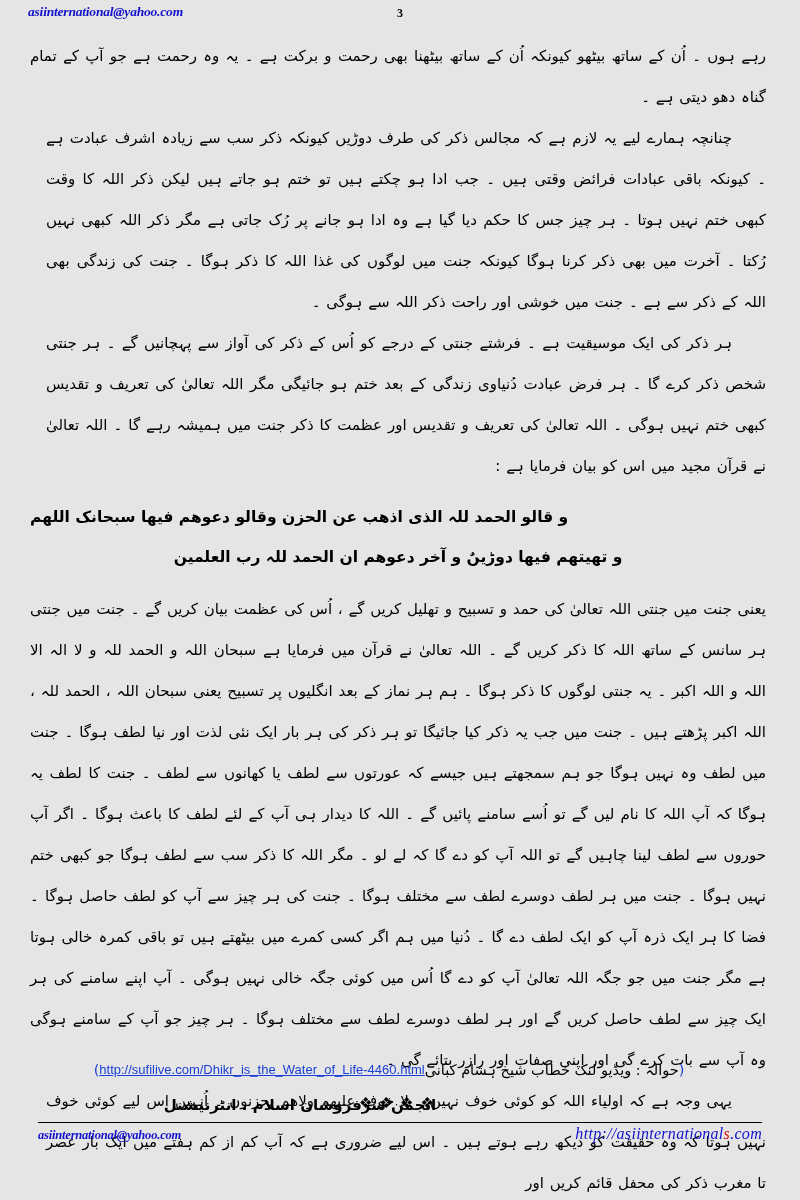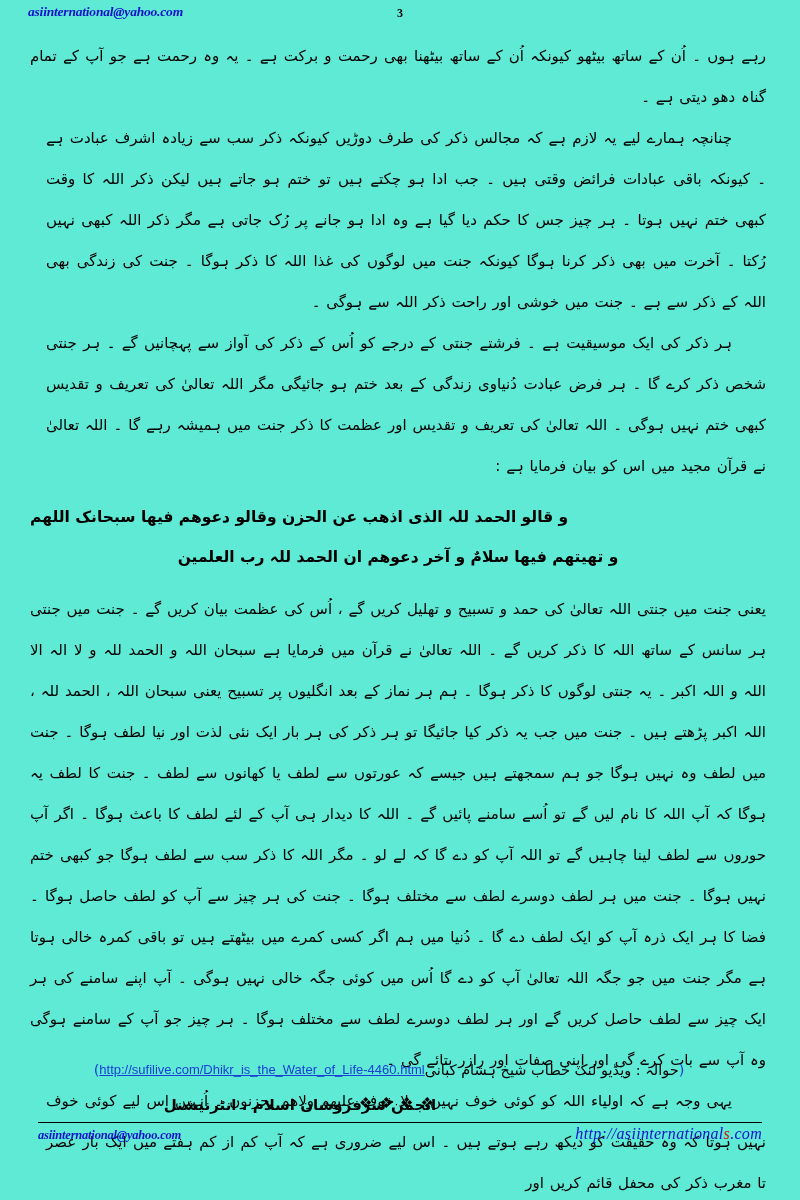--- a/index.html
+++ b/index.html
@@ -15,21 +15,21 @@
     overflow: hidden;
     font-family: "DejaVu Sans", sans-serif;
     color: #000000;
   }
 
   .page {
     position: absolute;
     inset: 0;
     width: 800px;
     height: 1200px;
-    background: #5eead4;
+    background: #e5e5e5;
   }
 
   
   .page-header {
     position: absolute;
     top: 4px;
     left: 0;
     width: 800px;
     height: 26px;
   }
@@ -230,21 +230,21 @@
   <div class="body-area">
 
     <p class="para">رہے ہوں ۔ اُن کے ساتھ بیٹھو کیونکہ اُن کے ساتھ بیٹھنا بھی رحمت و برکت ہے ۔ یہ وہ رحمت ہے جو آپ کے تمام گناہ دھو دیتی ہے ۔</p>
 
     <p class="para indent">چنانچہ ہمارے لیے یہ لازم ہے کہ مجالس ذکر کی طرف دوڑیں کیونکہ ذکر سب سے زیادہ اشرف عبادت ہے ۔ کیونکہ باقی عبادات فرائض وقتی ہیں ۔ جب ادا ہو چکتے ہیں تو ختم ہو جاتے ہیں لیکن ذکر اللہ کا وقت کبھی ختم نہیں ہوتا ۔ ہر چیز جس کا حکم دیا گیا ہے وہ ادا ہو جانے پر رُک جاتی ہے مگر ذکر اللہ کبھی نہیں رُکتا ۔ آخرت میں بھی ذکر کرنا ہوگا کیونکہ جنت میں لوگوں کی غذا اللہ کا ذکر ہوگا ۔ جنت کی زندگی بھی اللہ کے ذکر سے ہے ۔ جنت میں خوشی اور راحت ذکر اللہ سے ہوگی ۔</p>
 
     <p class="para indent">ہر ذکر کی ایک موسیقیت ہے ۔ فرشتے جنتی کے درجے کو اُس کے ذکر کی آواز سے پہچانیں گے ۔ ہر جنتی شخص ذکر کرے گا ۔ ہر فرض عبادت دُنیاوی زندگی کے بعد ختم ہو جائیگی مگر اللہ تعالیٰ کی تعریف و تقدیس کبھی ختم نہیں ہوگی ۔ اللہ تعالیٰ کی تعریف و تقدیس اور عظمت کا ذکر جنت میں ہمیشہ رہے گا ۔ اللہ تعالیٰ نے قرآن مجید میں اس کو بیان فرمایا ہے :</p>
 
     <div class="verse-block">
       <div class="verse-line">و قالو الحمد للہ الذی اذھب عن الحزن وقالو دعوھم فیھا سبحانک اللھم</div>
-      <div class="verse-line second">و تھیتھم فیھا سلامٌ و آخر دعوھم ان الحمد للہ رب العلمین</div>
+      <div class="verse-line second">و تھیتھم فیھا دوڑیںٌ و آخر دعوھم ان الحمد للہ رب العلمین</div>
     </div>
 
     <p class="para">یعنی جنت میں جنتی اللہ تعالیٰ کی حمد و تسبیح و تھلیل کریں گے ، اُس کی عظمت بیان کریں گے ۔ جنت میں جنتی ہر سانس کے ساتھ اللہ کا ذکر کریں گے ۔ اللہ تعالیٰ نے قرآن میں فرمایا ہے سبحان اللہ و الحمد للہ و لا الہ الا اللہ و اللہ اکبر ۔ یہ جنتی لوگوں کا ذکر ہوگا ۔ ہم ہر نماز کے بعد انگلیوں پر تسبیح یعنی سبحان اللہ ، الحمد للہ ، اللہ اکبر پڑھتے ہیں ۔ جنت میں جب یہ ذکر کیا جائیگا تو ہر ذکر کی ہر بار ایک نئی لذت اور نیا لطف ہوگا ۔ جنت میں لطف وہ نہیں ہوگا جو ہم سمجھتے ہیں جیسے کہ عورتوں سے لطف یا کھانوں سے لطف ۔ جنت کا لطف یہ ہوگا کہ آپ اللہ کا نام لیں گے تو اُسے سامنے پائیں گے ۔ اللہ کا دیدار ہی آپ کے لئے لطف کا باعث ہوگا ۔ اگر آپ حوروں سے لطف لینا چاہیں گے تو اللہ آپ کو دے گا کہ لے لو ۔ مگر اللہ کا ذکر سب سے لطف ہوگا جو کبھی ختم نہیں ہوگا ۔ جنت میں ہر لطف دوسرے لطف سے مختلف ہوگا ۔ جنت کی ہر چیز سے آپ کو لطف حاصل ہوگا ۔ فضا کا ہر ایک ذرہ آپ کو ایک لطف دے گا ۔ دُنیا میں ہم اگر کسی کمرے میں بیٹھتے ہیں تو باقی کمرہ خالی ہوتا ہے مگر جنت میں جو جگہ اللہ تعالیٰ آپ کو دے گا اُس میں کوئی جگہ خالی نہیں ہوگی ۔ آپ اپنے سامنے کی ہر ایک چیز سے لطف حاصل کریں گے اور ہر لطف دوسرے لطف سے مختلف ہوگا ۔ ہر چیز جو آپ کے سامنے ہوگی وہ آپ سے بات کرے گی اور اپنی صفات اور رازر بتائے گی ۔</p>
 
     <p class="para indent">یہی وجہ ہے کہ اولیاء اللہ کو کوئی خوف نہیں ۔ لا خوف علیھم ولاھم یحزنون ۔ اُنہیں اس لیے کوئی خوف نہیں ہوتا کہ وہ حقیقت کو دیکھ رہے ہوتے ہیں ۔ اس لیے ضروری ہے کہ آپ کم از کم ہفتے میں ایک بار عصر تا مغرب ذکر کی محفل قائم کریں اور</p>
 
   </div>
 
   <div class="reference-line">
     <span class="paren">(</span><span>حوالہ : ویڈیو لنک خطاب شیخ ہشام کبانی</span><span class="ref-url">http://sufilive.com/Dhikr_is_the_Water_of_Life-4460.html</span><span class="paren">)</span>

